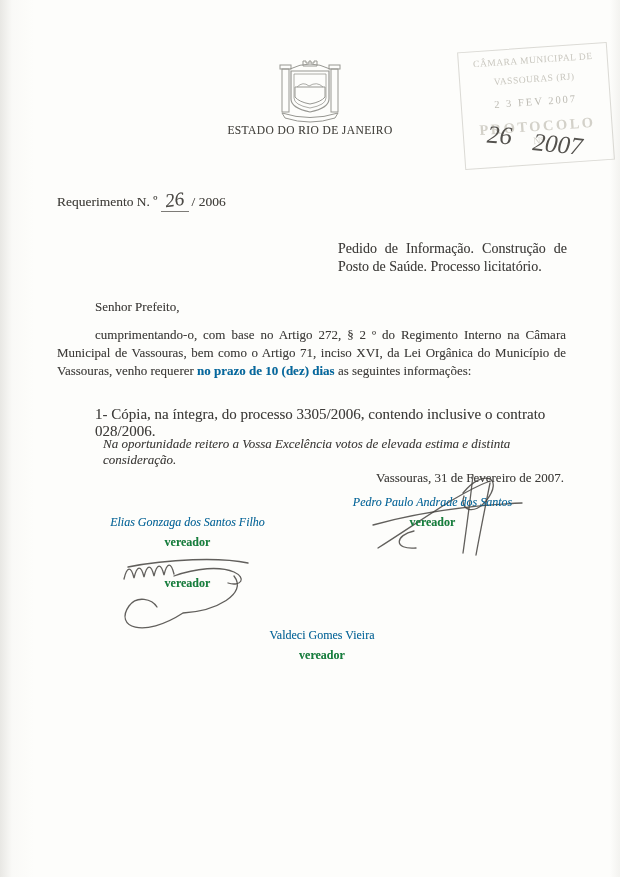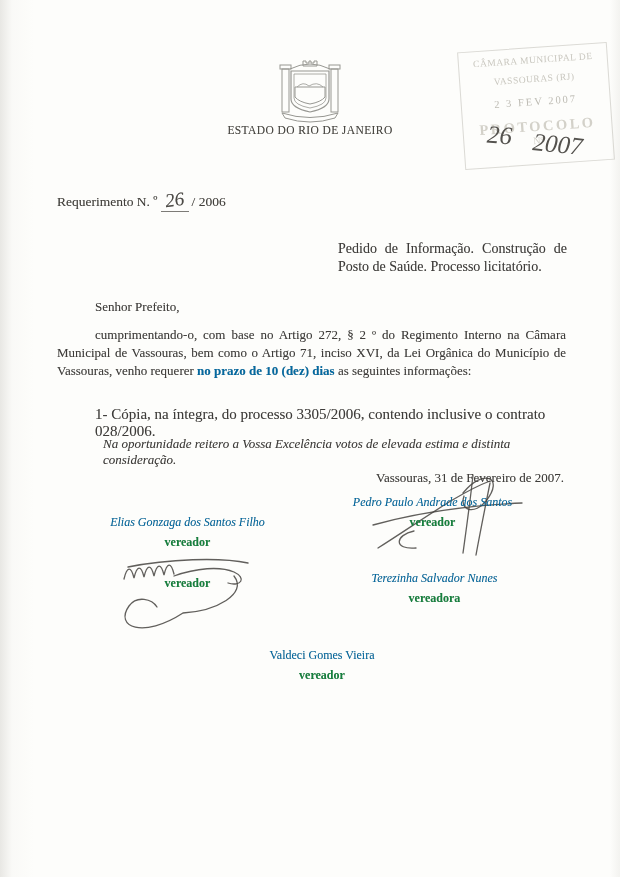--- a/index.html
+++ b/index.html
@@ -49,21 +49,21 @@
   .dateline{position:absolute;left:376px;top:470px;font-size:13px;}
   
   .sig{position:absolute;text-align:center;}
   .sig .name{font-size:12px;font-style:italic;color:#0369a1;}
   .sig .title{font-size:12px;font-weight:bold;margin-top:5px;color:#15803d;}
   .sig.roman .name{font-style:normal;}
   #sig-elias{left:85px;top:515px;width:205px;}
   #sig-pedro{left:340px;top:495px;width:185px;}
   #sig-renan{left:85px;top:571px;width:205px;}
   #sig-terezinha{left:352px;top:571px;width:165px;}
-  #sig-valdeci{left:247px;top:648px;width:150px;}
+  #sig-valdeci{left:247px;top:628px;width:150px;}
   .flourish{position:absolute;pointer-events:none;}
   .flourish path{fill:none;stroke:#45433f;stroke-width:1.3;stroke-linecap:round;opacity:.85;}
   #flourish-pedro{left:368px;top:463px;}
   #flourish-renan{left:98px;top:549px;}
   .crest path,.crest rect{stroke:#979792;fill:none;}
 </style>
 </head>
 <body>
 
 <div class="page">
@@ -139,22 +139,18 @@
     <div class="name">Elias Gonzaga dos Santos Filho</div>
     <div class="title">vereador</div>
   </div>
   <div id="sig-pedro" class="sig">
     <div class="name">Pedro Paulo Andrade dos Santos</div>
     <div class="title">vereador</div>
   </div>
   <div id="sig-renan" class="sig">
     <div class="title">vereador</div>
   </div>
-  <div id="sig-terezinha" class="sig">
-    <div class="name">Terezinha Salvador Nunes</div>
-    <div class="title">vereadora</div>
-  </div>
   <div id="sig-valdeci" class="sig roman">
     <div class="name">Valdeci Gomes Vieira</div>
     <div class="title">vereador</div>
   </div>
 
 </div>
 
 </body></html>

